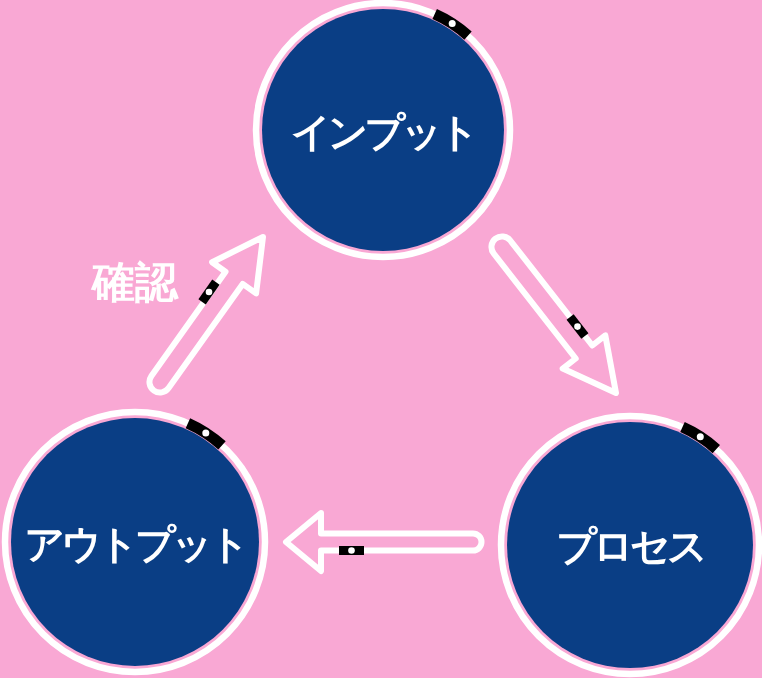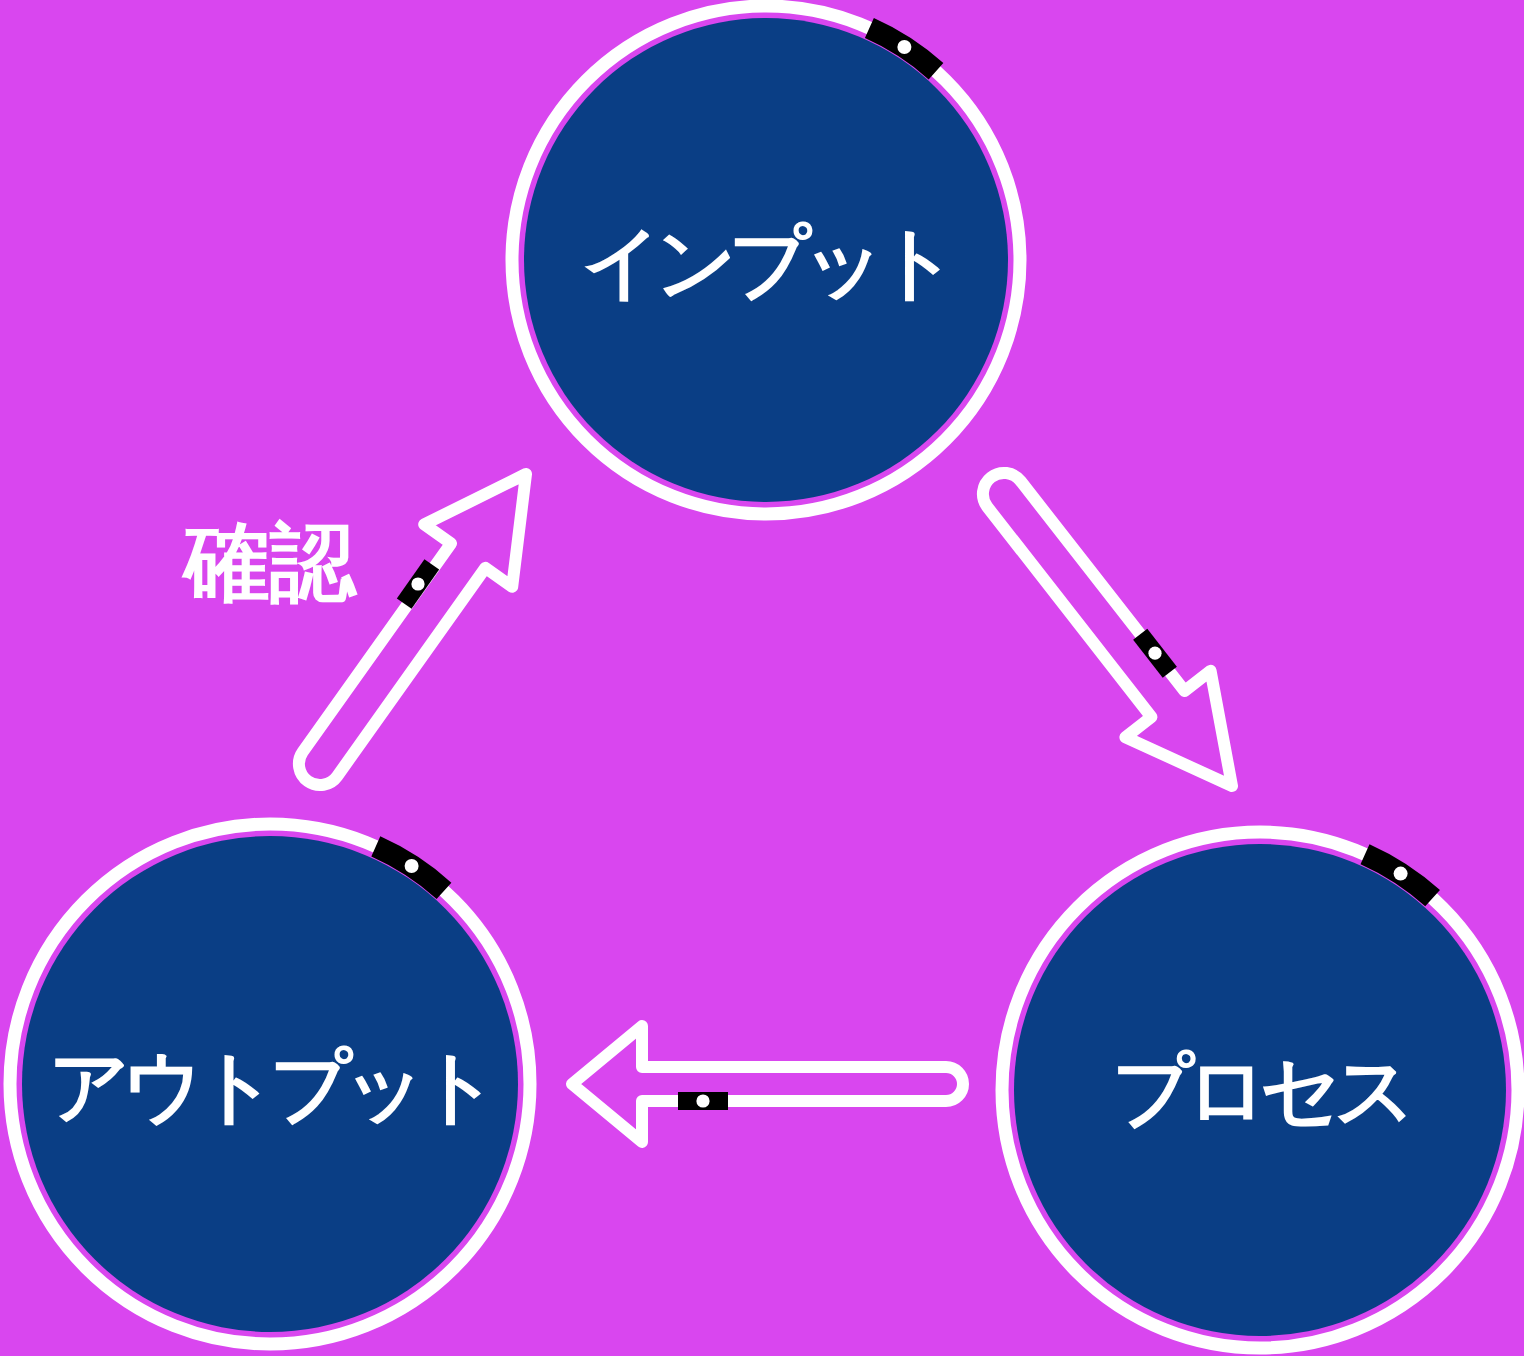--- a/index.html
+++ b/index.html
@@ -2,21 +2,21 @@
 <html><head>
 <meta charset="utf-8">
 <style>
   html, body {
     margin: 0; padding: 0;
     background: #000000;
   }
   .stage {
     position: relative;
     width: 762px; height: 678px;
-    background: #d946ef;
+    background: #f9a8d4;
     overflow: hidden;
   }
   svg text {
     font-family: "DejaVu Sans", "Liberation Sans", sans-serif;
     font-weight: bold;
     fill: #ffffff;
   }
   .node-label {
     font-size: 40px;
     letter-spacing: -4px;

